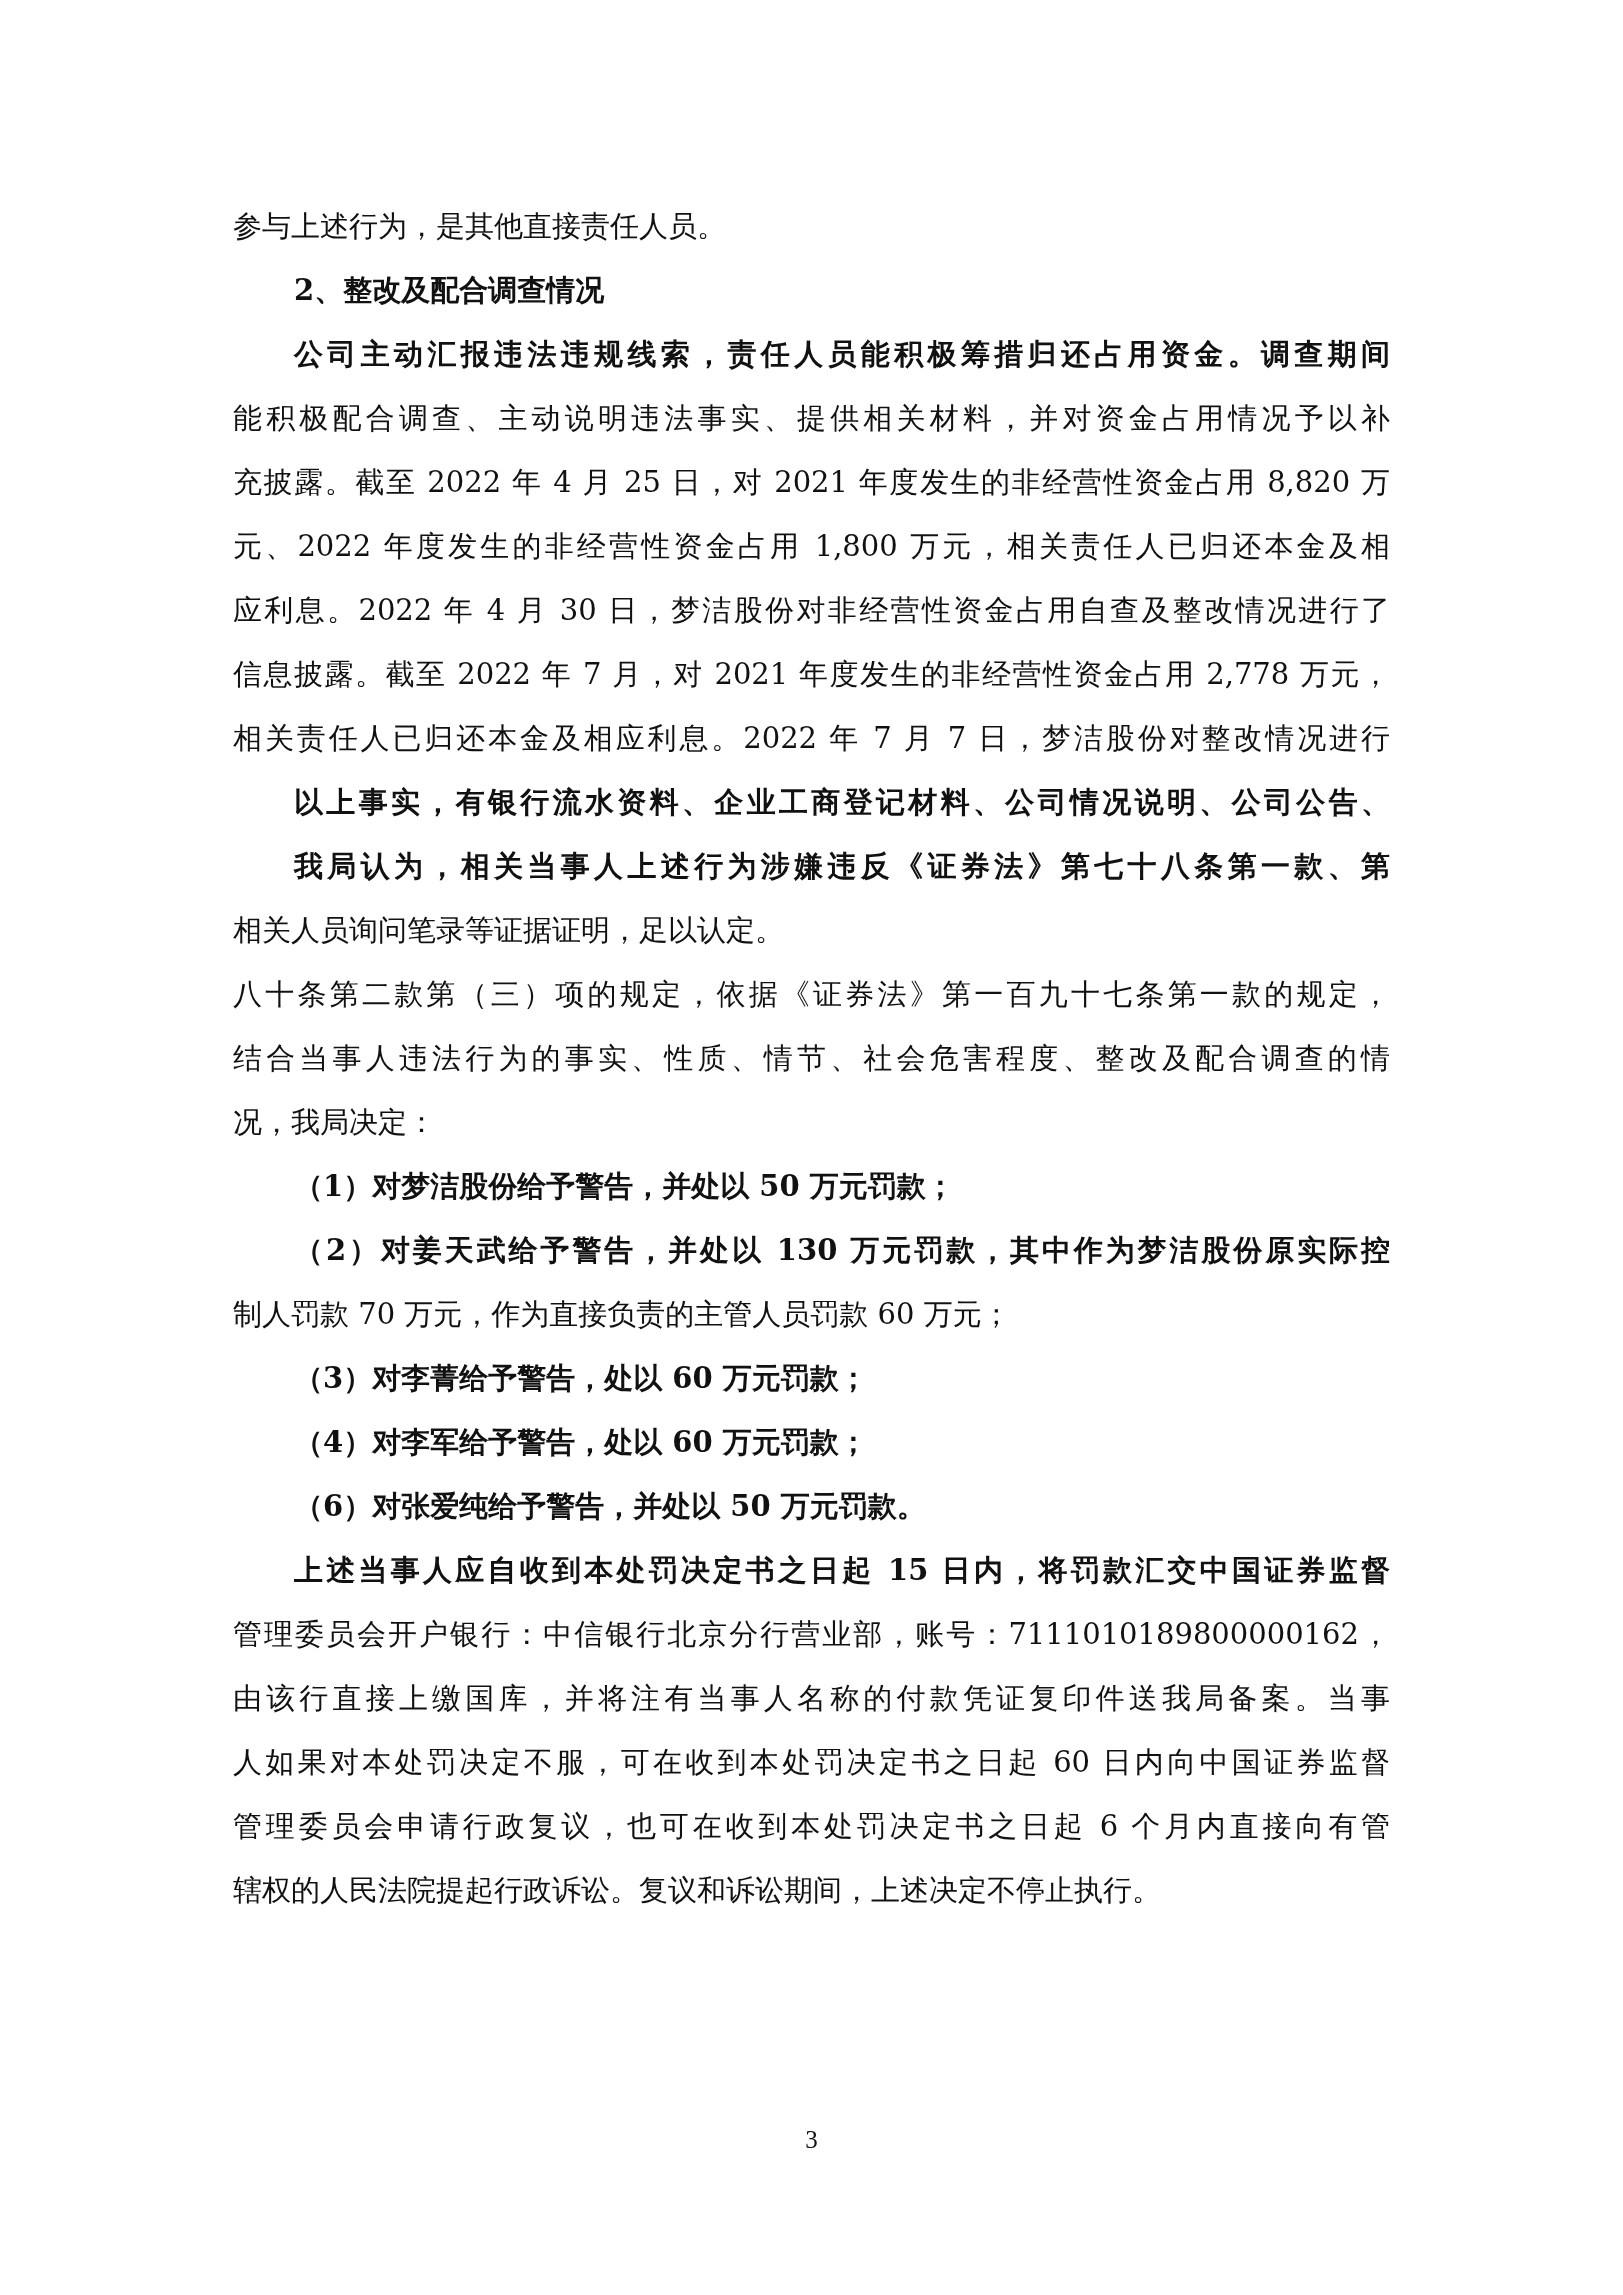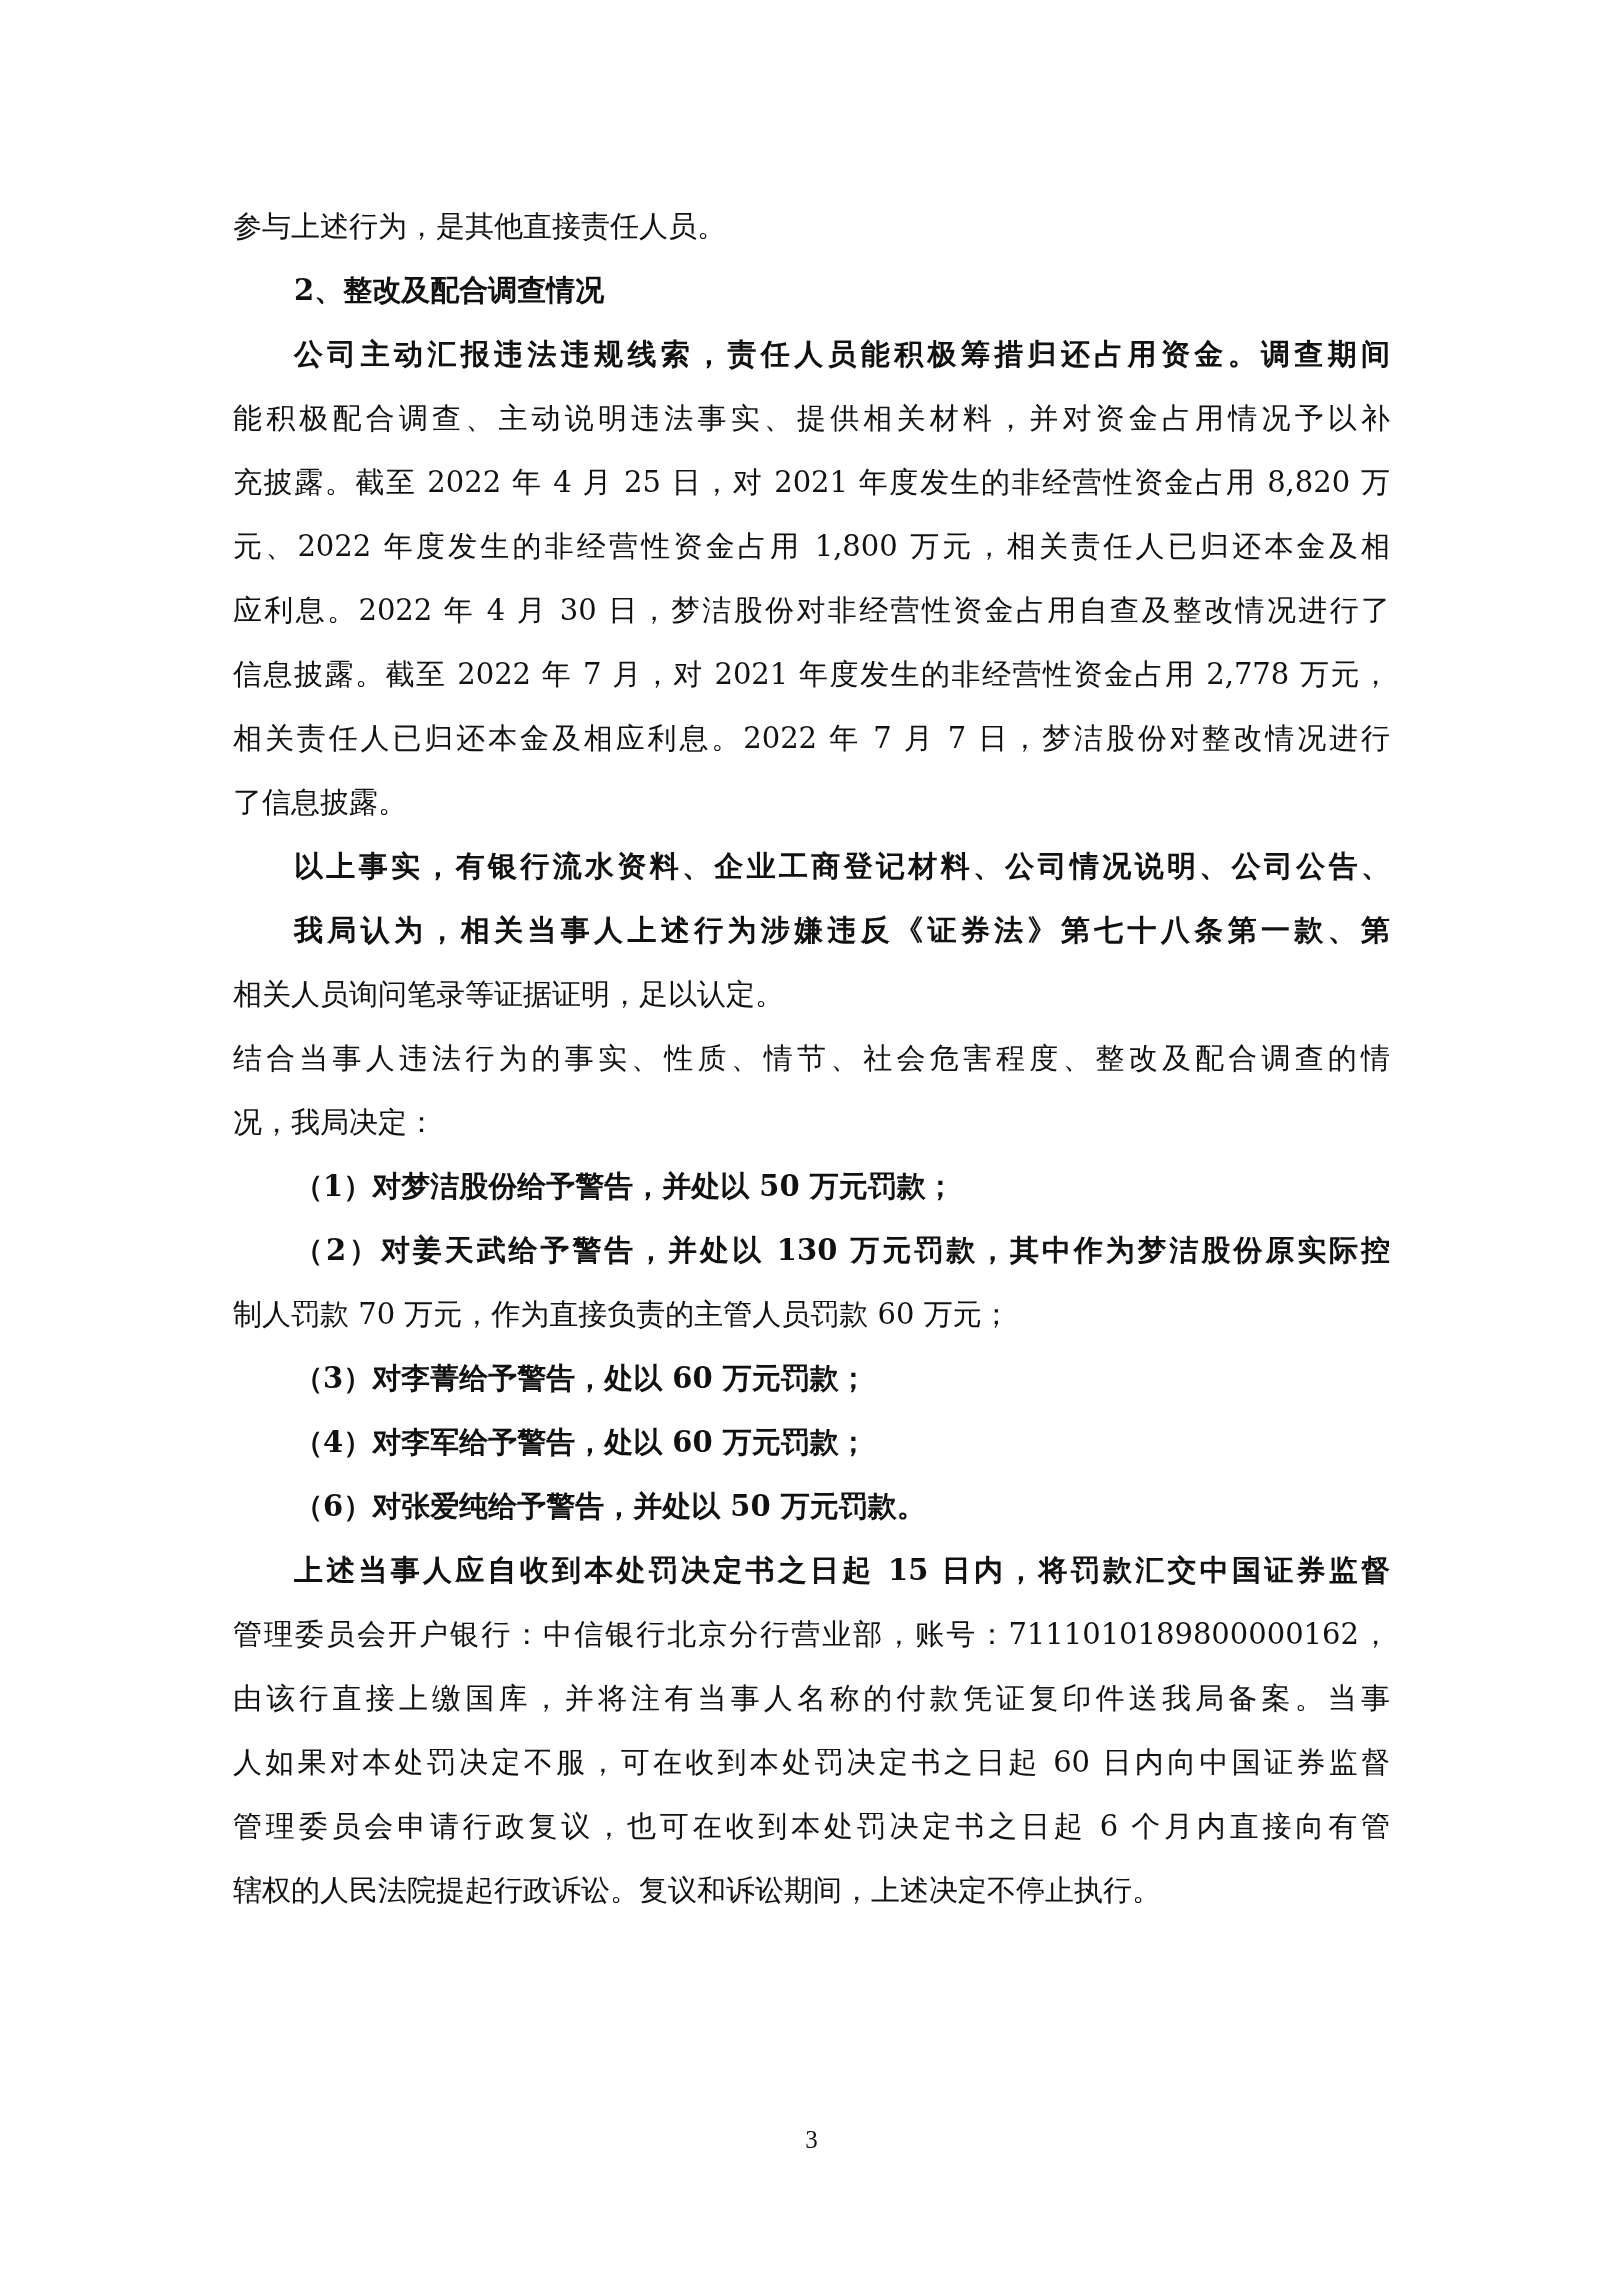--- a/index.html
+++ b/index.html
@@ -29,24 +29,24 @@
   <div class="body-text">
     <div class="line last">参与上述行为，是其他直接责任人员。</div>
     <div class="line last indent">2、整改及配合调查情况</div>
     <div class="line indent">公司主动汇报违法违规线索，责任人员能积极筹措归还占用资金。调查期间</div>
     <div class="line">能积极配合调查、主动说明违法事实、提供相关材料，并对资金占用情况予以补</div>
     <div class="line">充披露。截至 2022 年 4 月 25 日，对 2021 年度发生的非经营性资金占用 8,820 万</div>
     <div class="line">元、2022 年度发生的非经营性资金占用 1,800 万元，相关责任人已归还本金及相</div>
     <div class="line">应利息。2022 年 4 月 30 日，梦洁股份对非经营性资金占用自查及整改情况进行了</div>
     <div class="line">信息披露。截至 2022 年 7 月，对 2021 年度发生的非经营性资金占用 2,778 万元，</div>
     <div class="line">相关责任人已归还本金及相应利息。2022 年 7 月 7 日，梦洁股份对整改情况进行</div>
-    <div class="line last">了信息披露。</div>
     <div class="line indent">以上事实，有银行流水资料、企业工商登记材料、公司情况说明、公司公告、</div>
     <div class="line indent">我局认为，相关当事人上述行为涉嫌违反《证券法》第七十八条第一款、第</div>
     <div class="line last">相关人员询问笔录等证据证明，足以认定。</div>
+    <div class="line">八十条第二款第（三）项的规定，依据《证券法》第一百九十七条第一款的规定，</div>
     <div class="line">结合当事人违法行为的事实、性质、情节、社会危害程度、整改及配合调查的情</div>
     <div class="line last">况，我局决定：</div>
     <div class="line last indent">（1）对梦洁股份给予警告，并处以 50 万元罚款；</div>
     <div class="line indent">（2）对姜天武给予警告，并处以 130 万元罚款，其中作为梦洁股份原实际控</div>
     <div class="line last">制人罚款 70 万元，作为直接负责的主管人员罚款 60 万元；</div>
     <div class="line last indent">（3）对李菁给予警告，处以 60 万元罚款；</div>
     <div class="line last indent">（4）对李军给予警告，处以 60 万元罚款；</div>
     <div class="line last indent">（6）对张爱纯给予警告，并处以 50 万元罚款。</div>
     <div class="line indent">上述当事人应自收到本处罚决定书之日起 15 日内，将罚款汇交中国证券监督</div>
     <div class="line">管理委员会开户银行：中信银行北京分行营业部，账号：7111010189800000162，</div>

